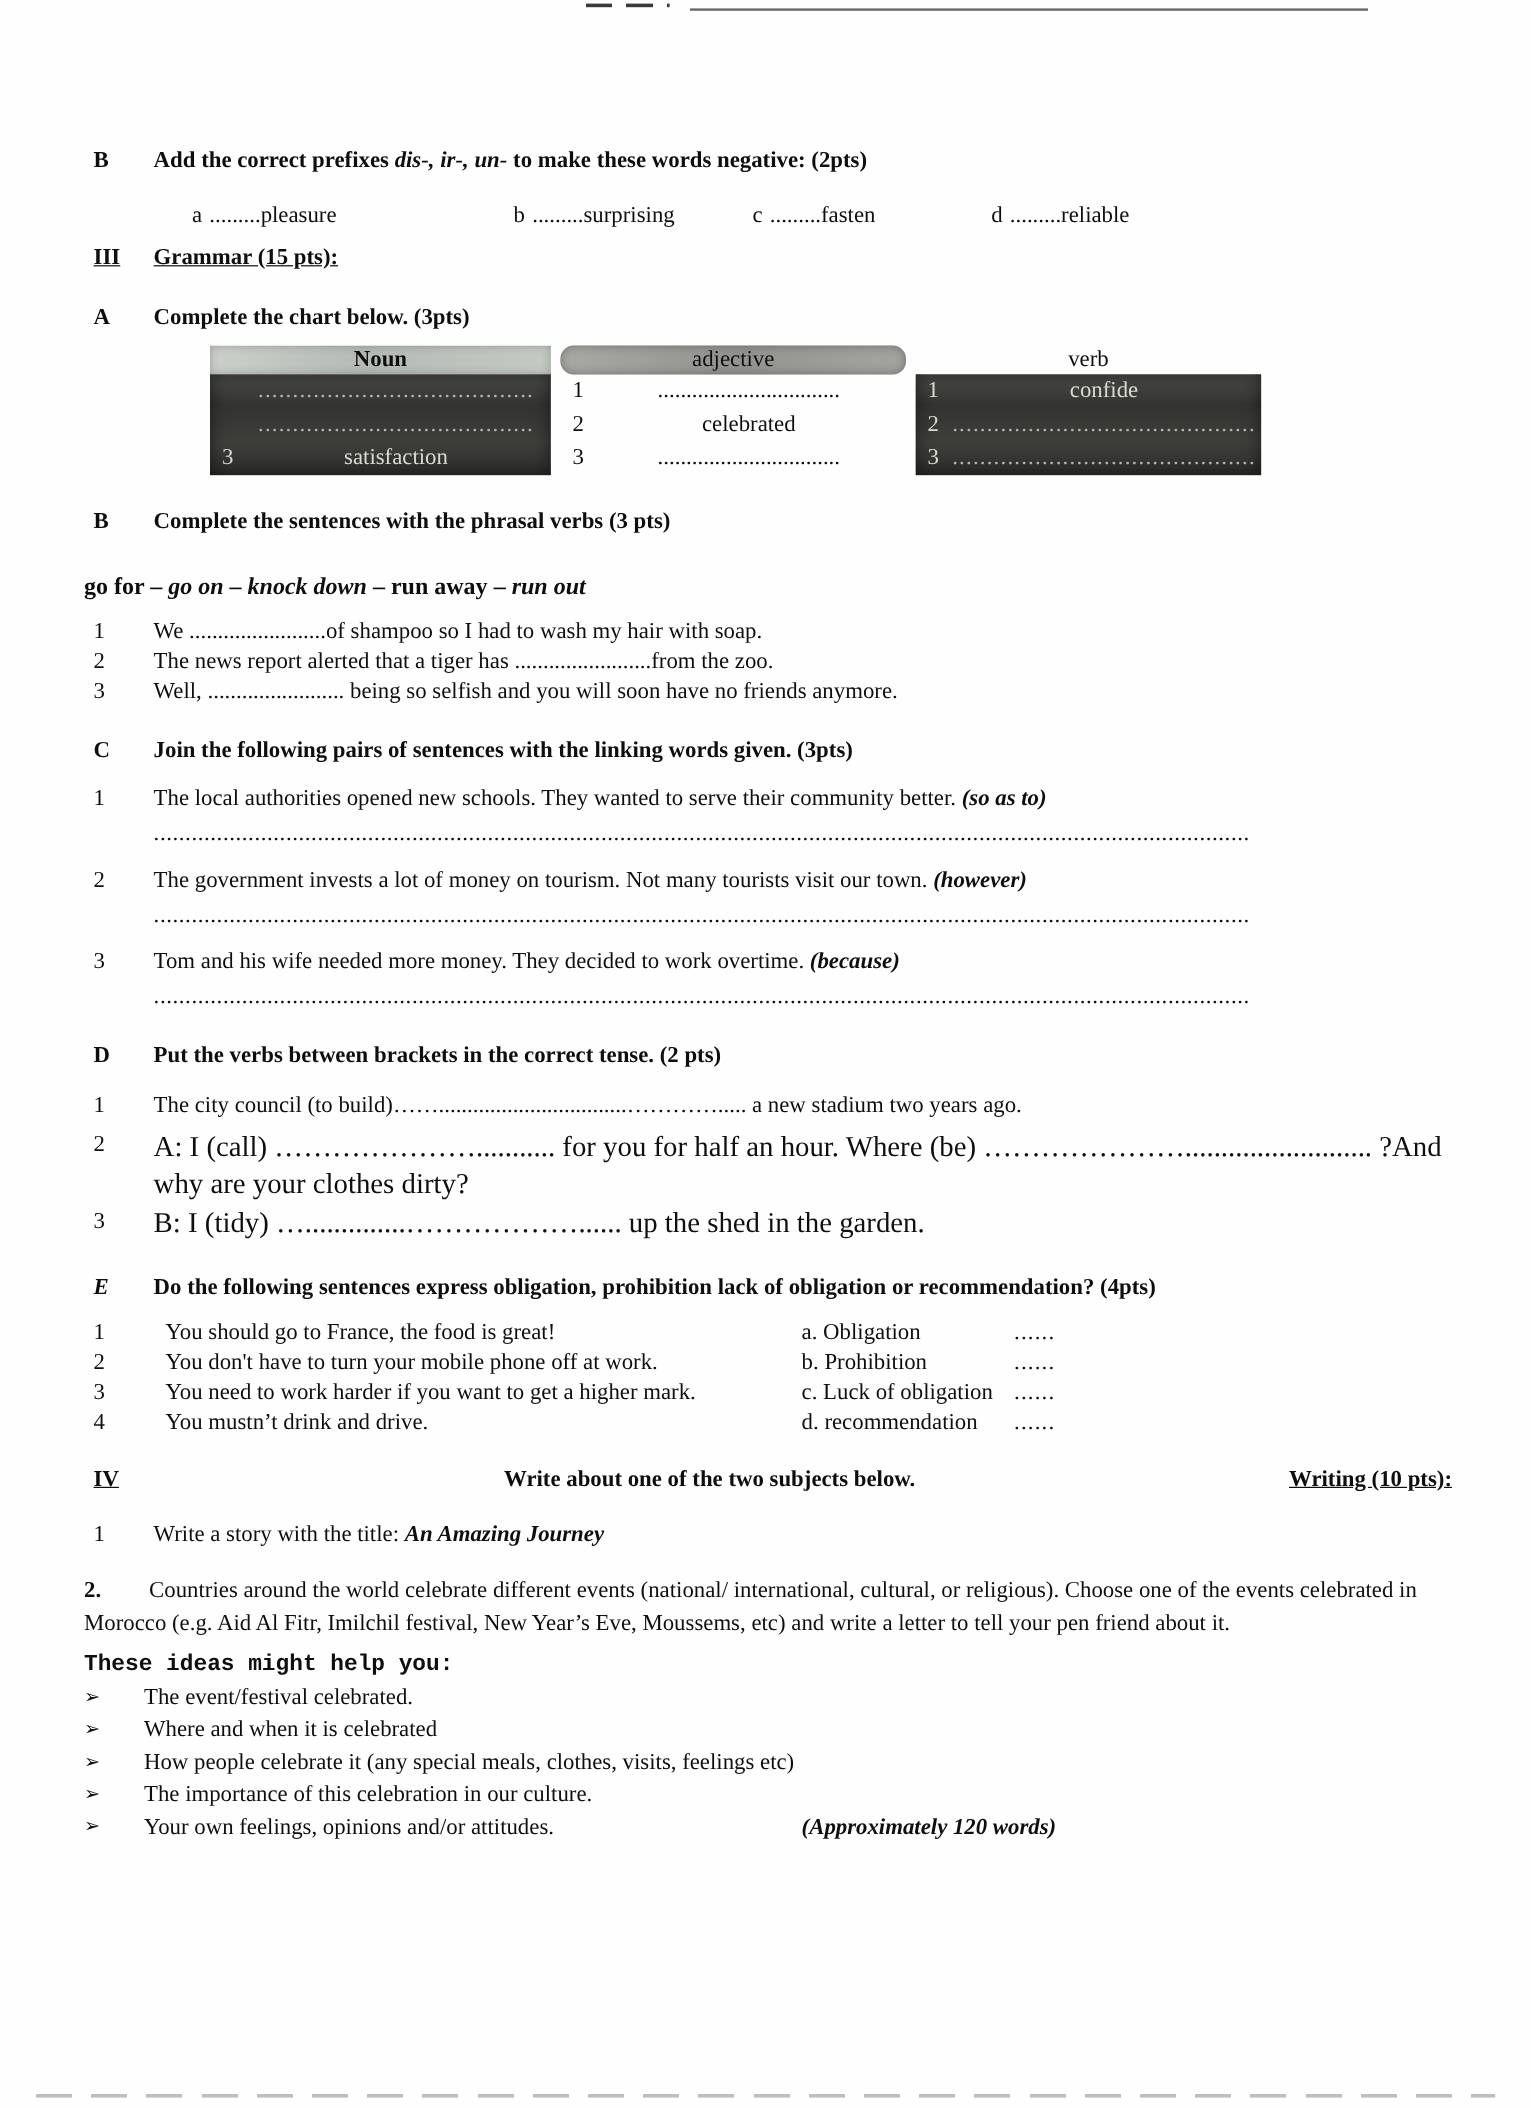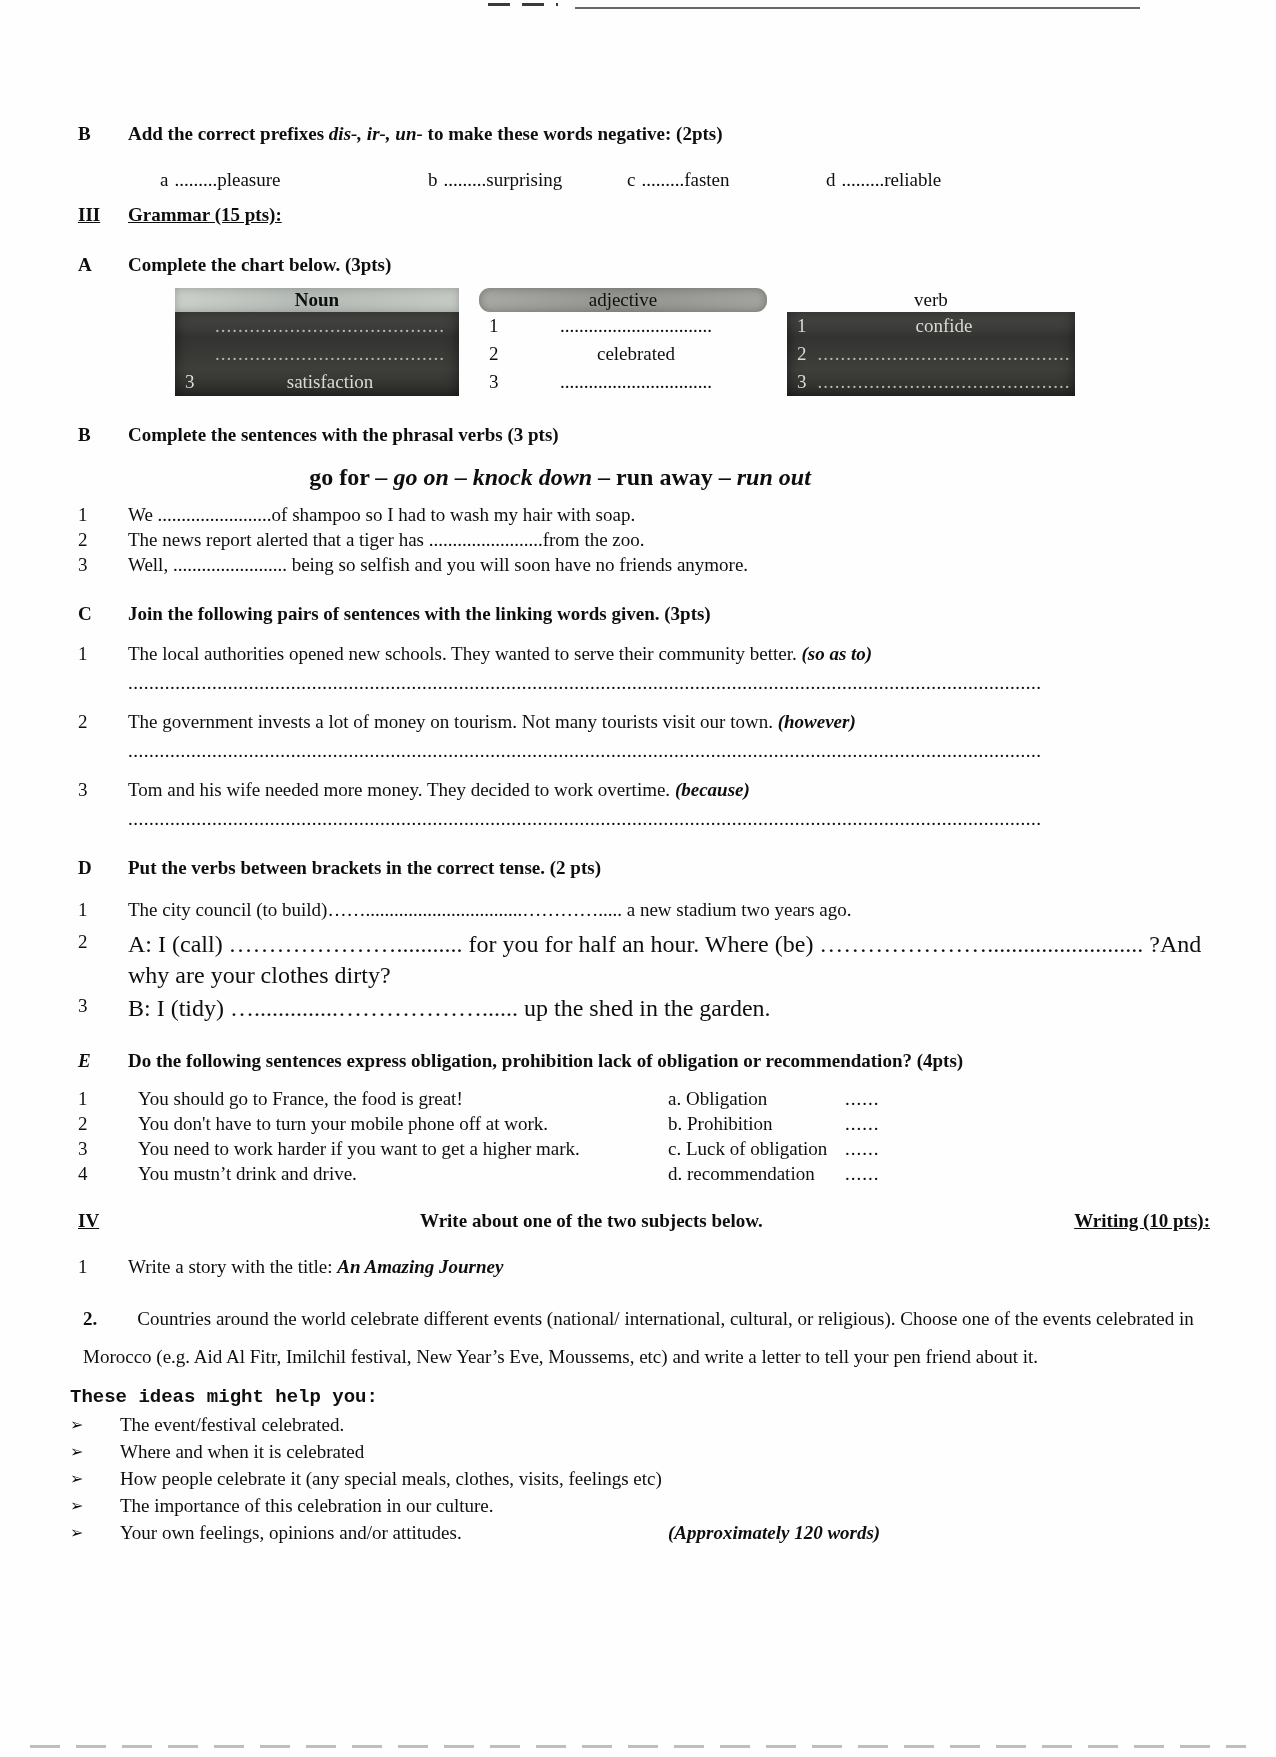--- a/index.html
+++ b/index.html
@@ -25,41 +25,41 @@
   .prefix-items { position:relative; height:26px; margin-top:22px; }
   .prefix-item { position:absolute; top:0; white-space:nowrap; }
   .pi-a { left:90px; } .pi-b { left:358px; } .pi-c { left:557px; } .pi-d { left:756px; }
   .pi-label { margin-right:6px; }
 
   
   .grammar-heading { margin-top:7px; }
   .grammar-heading .lettercol, .writing-heading .lettercol { text-decoration:underline; }
 
   
-  .chart-table { display:flex; gap:20px; margin-top:10px; margin-left:105px; width:872px; }
+  .chart-table { display:flex; gap:8px; margin-top:10px; margin-left:105px; width:872px; }
   .ct-col { display:flex; flex-direction:column; }
   .ct-noun { flex:0 0 284px; } .ct-adj { flex:0 0 288px; } .ct-verb { flex:0 0 288px; }
   .ct-hdr { height:24px; line-height:24px; text-align:center; }
   .hdr-noun { background:linear-gradient(90deg,#ccd0cb,#b4bab5 45%,#c6cac5); font-weight:bold;
               box-shadow:inset 0 0 8px rgba(90,95,90,.45); }
   .hdr-adj  { background:linear-gradient(90deg,#a8a8a4,#93938f 50%,#a3a39f);
               box-shadow:inset 0 0 8px rgba(60,60,58,.5);border-radius:11px; }
   .hdr-verb { background:transparent; }
   .ct-body { flex:1; }
   .body-dark { background:linear-gradient(180deg,#4c4c49,#333331 30%,#3e3e3b 68%,#2d2d2b);
                color:#c9c9c3; box-shadow:inset 0 0 14px rgba(0,0,0,.55); }
   .body-light { background:transparent; color:#0e0e0e; }
   .ct-row { display:flex; height:28px; line-height:28px; white-space:nowrap; overflow:hidden; }
   .ct-num { flex:0 0 26px; padding-left:10px; }
   .ct-text { flex:1; text-align:center; overflow:hidden; }
   .dark-dots { color:#b3b3ac; letter-spacing:1px; }
   .dark-word { color:#dadad2; }
 
   
-  .verbs-line { margin-top:16px; text-align:center; padding-right:160px; line-height:26px; font-size:24px; }
+  .verbs-line { margin-top:28px; text-align:left; padding-right:160px; line-height:26px; font-size:20px; }
   .plain-list { margin-top:12px; }
   .plain-list .sec-row { line-height:25px; font-weight:normal; }
   .plain-text { font-weight:normal; }
 
   
   .link-item { margin-top:14px; }
   .ans-row { display:flex; margin-top:3px; line-height:25px; }
   .fill-dots { display:inline-block; width:912px; overflow:hidden; white-space:nowrap; letter-spacing:.5px; }
 
   
@@ -72,21 +72,21 @@
   .e-row { display:flex; line-height:25px; }
   .e-rows { margin-top:12px; }
   .e-sentence { flex:0 0 540px; padding-left:10px; }
   .e-opt-label { display:inline-block; width:177px; }
   .e-opt-dots { letter-spacing:1px; }
 
   
   .writing-heading { margin-top:22px; position:relative;justify-content:space-between; }
   .writing-instruction { position:absolute; left:350px; top:0; font-weight:bold; }
   .subject1 { margin-top:20px; }
-  .subject2 { margin-top:20px; line-height:38px; text-align:left;margin-left:13px; }
+  .subject2 { margin-top:20px; line-height:27px; text-align:left; }
   .s2num { font-weight:bold; }
   .s2gap { display:inline-block; width:40px; }
   .ideas-title { margin-top:8px; font-weight:bold; line-height:27px;font-family:Liberation Mono, monospace; }
   .idea-row { display:flex; line-height:27px; position:relative; }
   .bullet-col { flex:0 0 50px; font-size:16px; }
   .word-limit { position:absolute; left:598px; top:0; font-weight:bold; font-style:italic; }
 
   
   .scan-top-dashes { position:absolute; left:488px; top:3px; width:70px; height:3px;
     background:repeating-linear-gradient(90deg,#3a3a3a 0 22px, transparent 22px 34px); }

